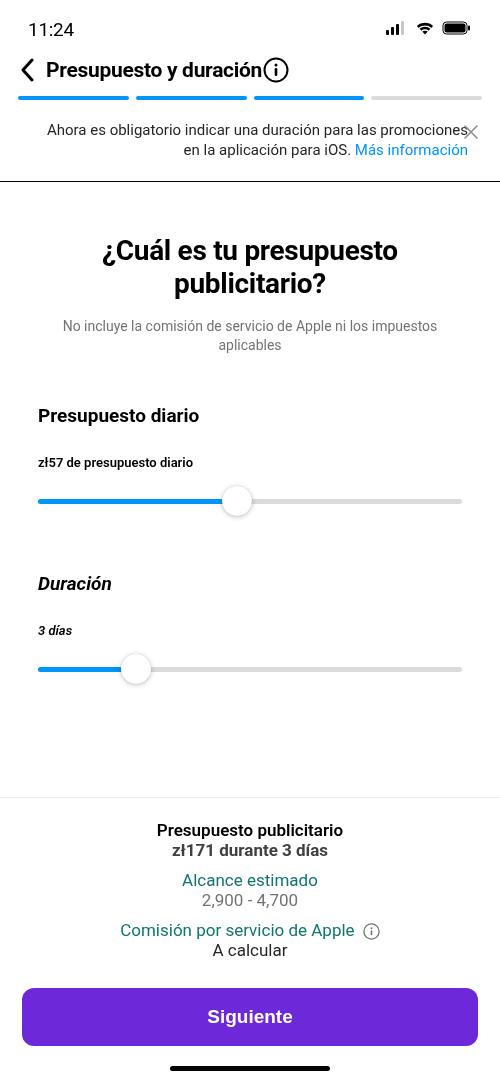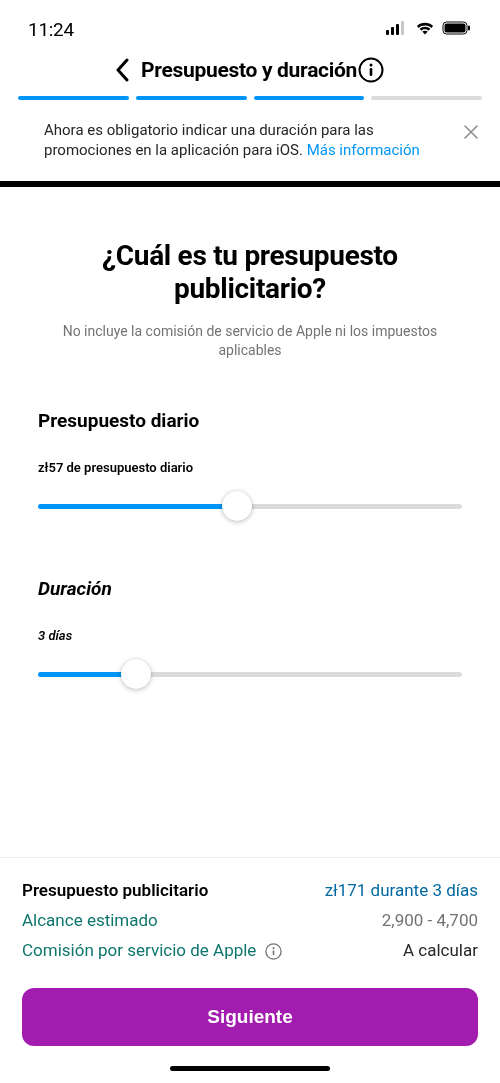--- a/index.html
+++ b/index.html
@@ -29,21 +29,21 @@
       letter-spacing: -0.3px;
     }
     .status-right {
       display: flex;
       align-items: center;
       gap: 7px;
     }
     .header {
       display: flex;
       align-items: center;
-      justify-content: center;
+      justify-content: flex-start;
       padding: 8px 20px 12px 20px;
     }
     .back-btn {
       width: 26px;
       height: 26px;
       display: flex;
       align-items: center;
       justify-content: flex-start;
       cursor: pointer;
     }
@@ -75,24 +75,24 @@
       background: #dbdbdb;
       position: relative;
     }
     .progress-partial {
       background: #0095f6;
       height: 100%;
       border-radius: 2px;
     }
     .banner {
       margin-top: 20px;
-      padding: 0 72px 20px 44px;
-      text-align: left;
+      padding: 0 32px 20px 44px;
+      text-align: right;
       position: relative;
-      border-bottom: 6px solid #000000;
+      border-bottom: 1px solid #000000;
     }
     .banner-text {
       font-size: 15px;
       color: #262626;
       line-height: 1.35;
     }
     .banner-link {
       color: #0095f6;
       cursor: pointer;
     }
@@ -178,55 +178,56 @@
       bottom: 0;
       border-top: 1px solid #efefef;
       padding: 22px 22px 12px 22px;
       background: #fff;
     }
     .summary-row {
       display: flex;
       justify-content: space-between;
       align-items: center;
       margin-bottom: 10px;
+      flex-direction: column;
     }
     .summary-label {
       font-size: 17px;
       color: #262626;
     }
     .summary-label.bold {
       font-weight: 600;
       color: #000;
     }
     .summary-label.muted {
       color: #0f766e;
     }
     .summary-value {
       font-size: 17px;
       color: #262626;
       text-align: right;
     }
     .summary-value.bold {
-      font-weight: 400;
-      color: #0369a1;
+      font-weight: 700;
+      color: #404040;
     }
     .summary-value.muted {
       color: #737373;
     }
     .inline-info {
       display: inline-flex;
       align-items: center;
       margin-left: 4px;
       vertical-align: middle;
     }
     .cta-button {
       margin-top: 18px;
       width: 100%;
       height: 58px;
-      background: #a21caf;
+      background: #6d28d9;
       color: #fff;
       border: none;
       border-radius: 12px;
       font-size: 19px;
       font-weight: 600;
       cursor: pointer;
     }
     .home-indicator {
       width: 160px;
       height: 5px;

